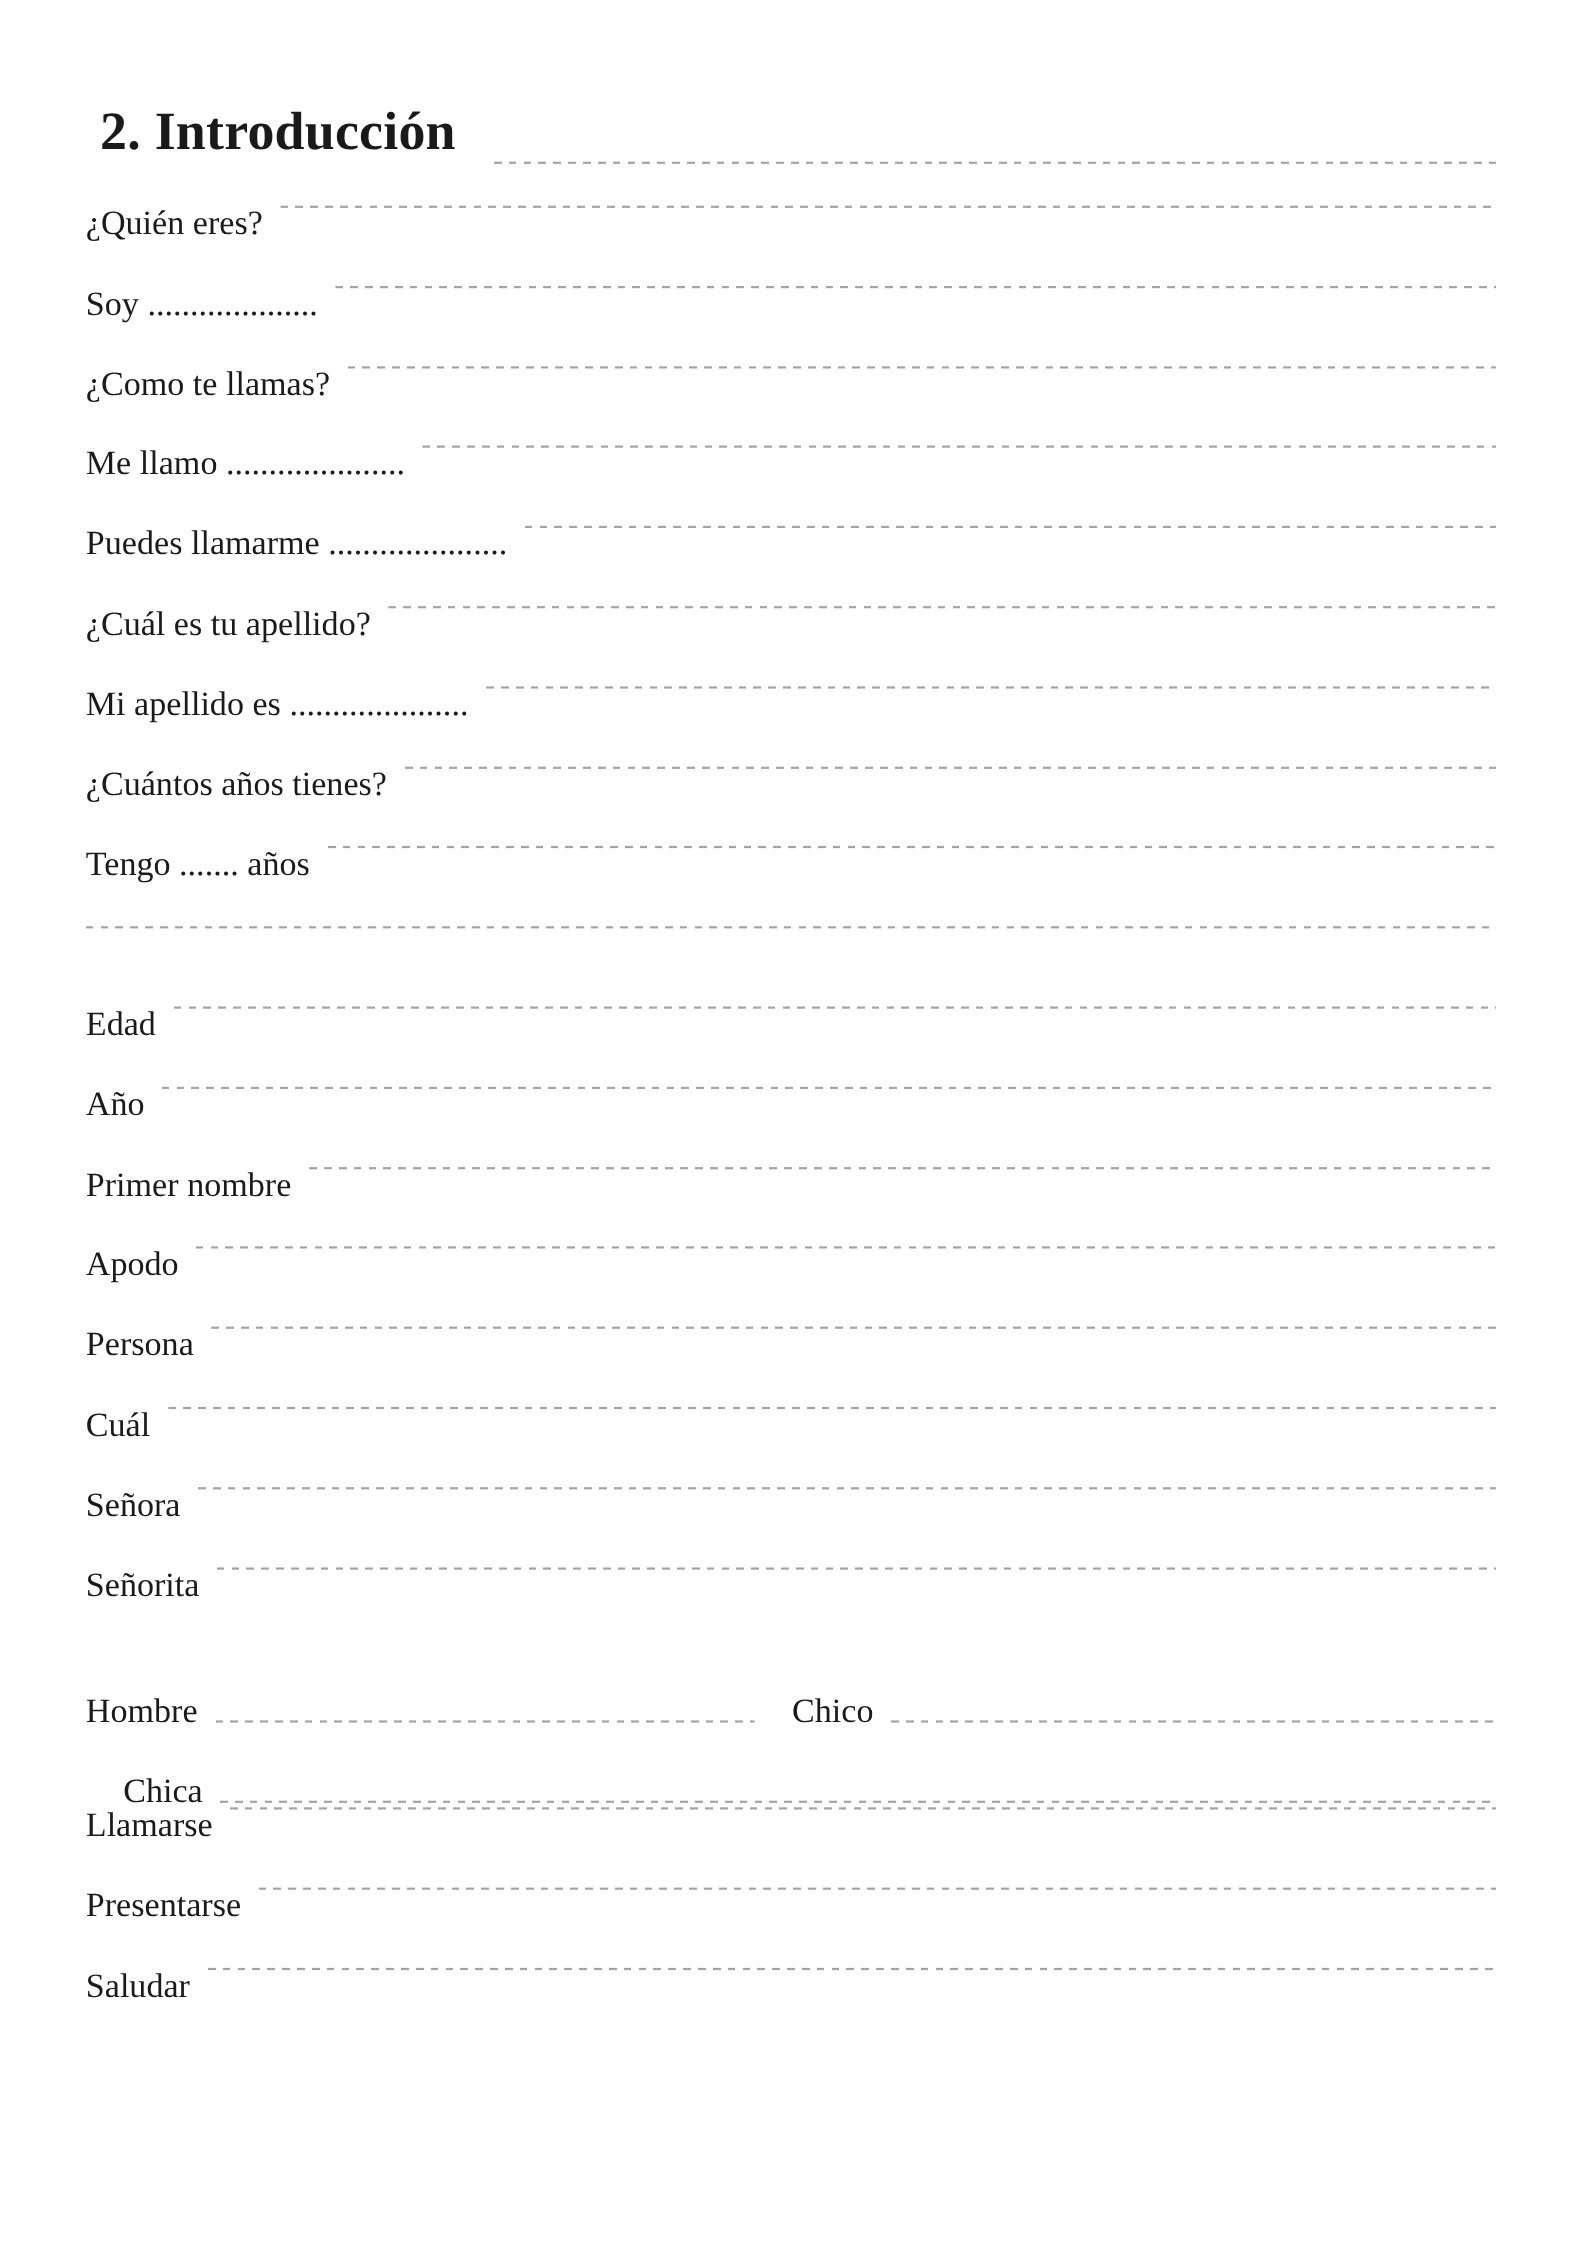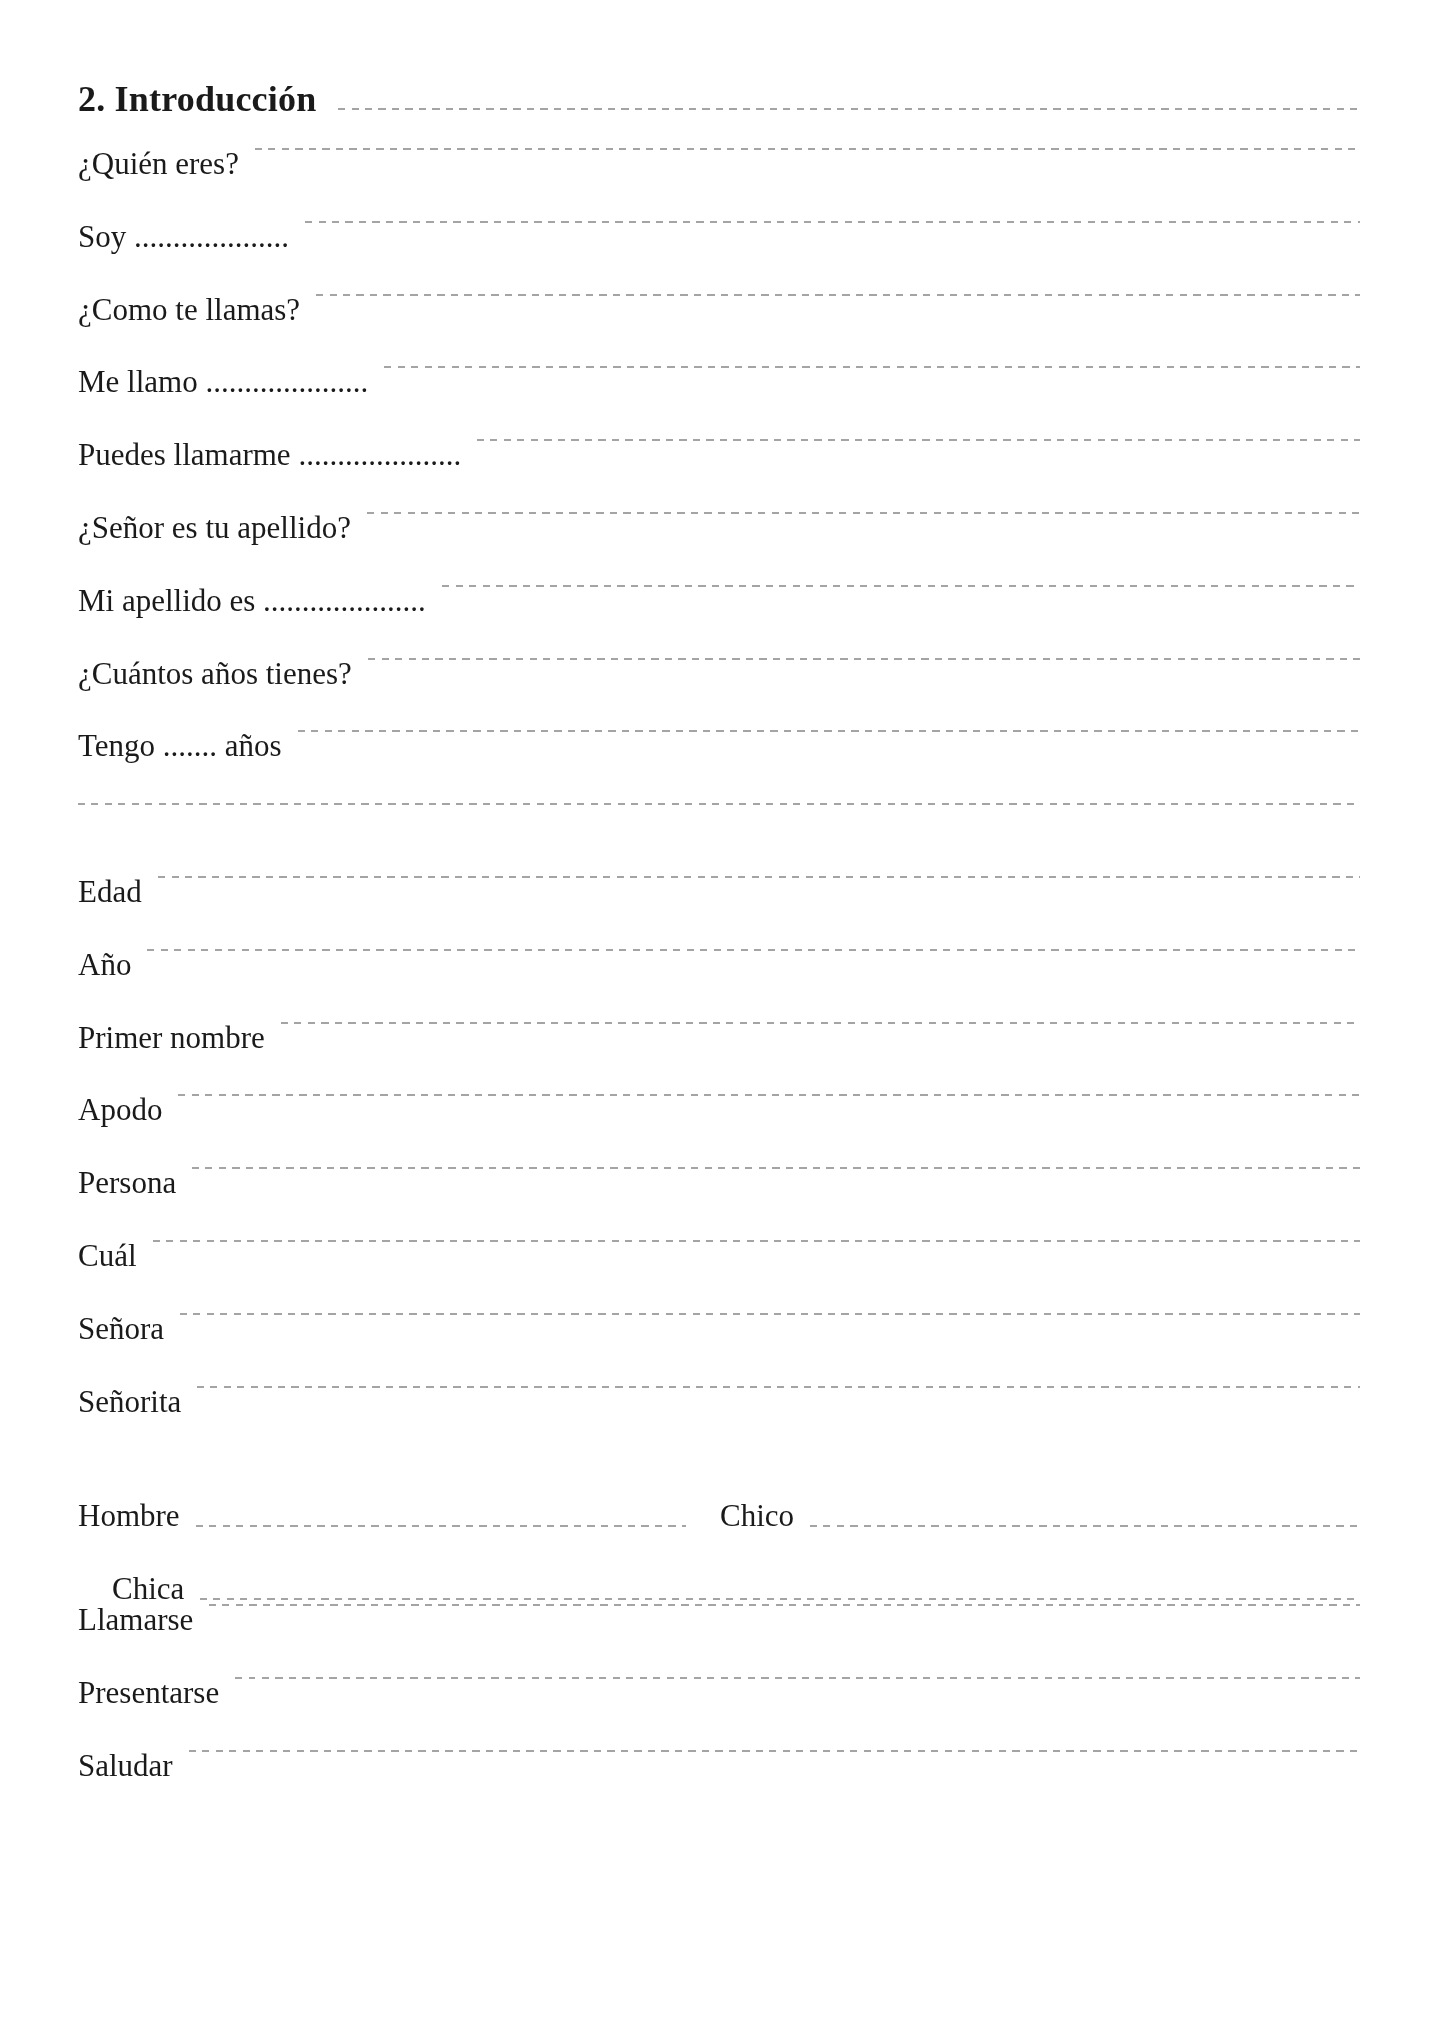--- a/index.html
+++ b/index.html
@@ -18,22 +18,22 @@
     box-sizing: border-box;
     width: 1445px;
     height: 2043px;
     padding: 81px 85px 0 78px;
   }
   .title-row {
     display: flex;
     align-items: flex-end;
   }
   .title {
-    margin: 0;
-    font-size: 36px;
+    margin: 13px;
+    font-size: 49px;
     font-weight: 700;
     line-height: 1;
     letter-spacing: 0.2px;
     white-space: pre;
   }
   .line {
     flex: 1;
     height: 2px;
     background: repeating-linear-gradient(90deg,
       var(--dash-color, #a4a4a4) 0 7px,
@@ -102,21 +102,21 @@
       </div>
       <div class="row single">
         <span class="label">Me llamo .....................</span>
         <div class="line"></div>
       </div>
       <div class="row single">
         <span class="label">Puedes llamarme .....................</span>
         <div class="line"></div>
       </div>
       <div class="row single">
-        <span class="label">¿Señor es tu apellido?</span>
+        <span class="label">¿Cuál es tu apellido?</span>
         <div class="line"></div>
       </div>
       <div class="row single">
         <span class="label">Mi apellido es .....................</span>
         <div class="line"></div>
       </div>
       <div class="row single">
         <span class="label">¿Cuántos años tienes?</span>
         <div class="line"></div>
       </div>

